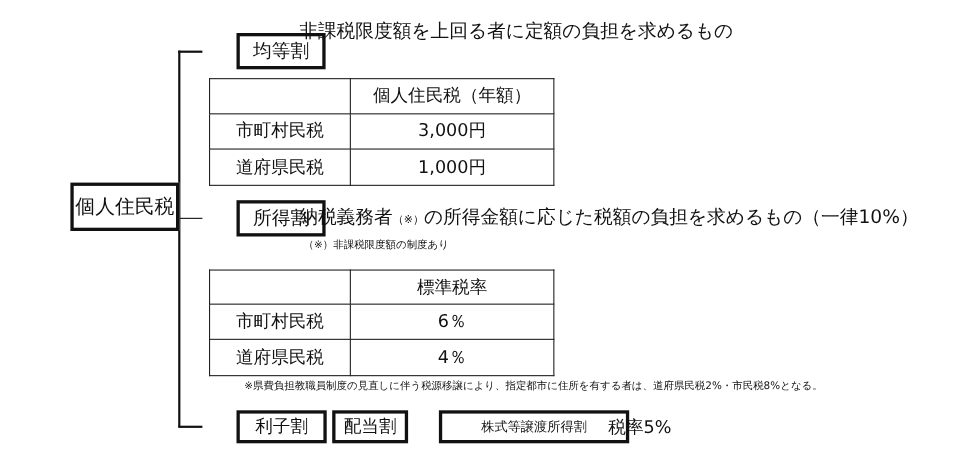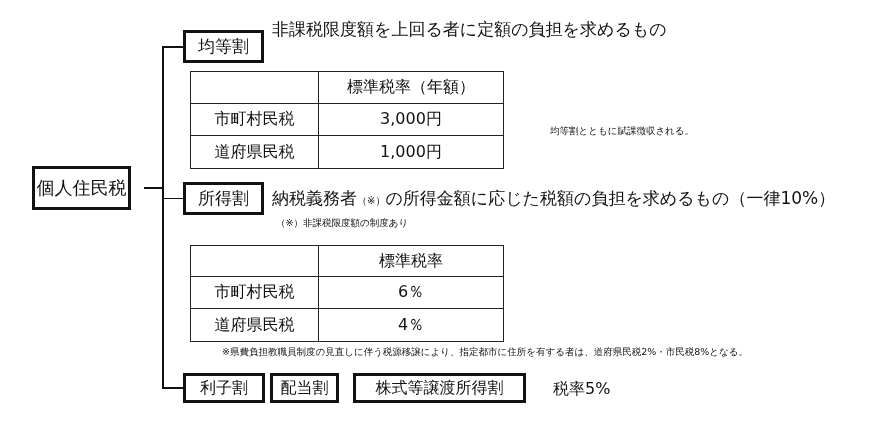--- a/index.html
+++ b/index.html
@@ -1,19 +1,19 @@
 <!DOCTYPE html>
 <html><head>
 <meta charset="utf-8">
 <style>
   html, body { margin:0; padding:0; background:#ffffff; }
   body { width:870px; height:426px; position:relative; overflow:hidden;
          font-family:"DejaVu Sans", "Liberation Sans", sans-serif; color:#111; }
   .box { position:absolute; border:3px solid #111; background:#fff; box-sizing:border-box;
-         display:flex; align-items:center; justify-content:center; white-space:nowrap; }
+         display:flex; align-items:center; justify-content:center; white-space:nowrap;margin-left:32px; }
   .line { position:absolute; background:#111; }
   .ttl { position:absolute; white-space:nowrap; font-size:17px; line-height:20px; }
   table.rate { position:absolute; border-collapse:collapse; box-sizing:border-box; }
   table.rate td { border:1.5px solid #222; text-align:center; font-size:16px; padding:0; }
   .note { position:absolute; white-space:nowrap; font-size:9.5px; line-height:14px; }
   .small { font-size:10px; }
 </style>
 </head>
 <body>
 
@@ -29,35 +29,34 @@
 
 <div class="box" style="left:183px;top:30px;width:81px;height:33px;font-size:17px;">
   <span>均等割</span>
 </div>
 <div class="ttl" style="left:272px;top:19px;">非課税限度額を上回る者に定額の負担を求めるもの</div>
 
 <table class="rate" style="left:190px;top:71px;width:314px;height:98px;">
   <tbody>
       <tr style="height:32px;">
     <td style="width:127px;"></td>
-    <td>標準税率（年額）</td>
+    <td>個人住民税（年額）</td>
   </tr>
   <tr style="height:32px;">
     <td>市町村民税</td>
     <td>3,000円</td>
   </tr>
   <tr style="height:33px;">
     <td>道府県民税</td>
     <td>1,000円</td>
   </tr>
 </tbody>
   </table>
 
 <div class="note" style="left:522px;top:124px;">
-  <div style="padding-left:28px;">均等割とともに賦課徴収される。</div>
 </div>
 
 <div class="box" style="left:183px;top:182px;width:81px;height:33px;font-size:17px;">
   <span>所得割</span>
 </div>
 <div class="ttl" style="left:272px;top:188px;">
   <span>納税義務者</span><span class="small">（※）</span><span>の所得金額に応じた税額の負担を求めるもの（一律10%）</span>
 </div>
 <div class="note" style="left:276px;top:216px;text-align:center;">（※）非課税限度額の制度あり</div>
 
@@ -79,16 +78,16 @@
   </table>
 
 <div class="note" style="left:222px;top:345px;">※県費負担教職員制度の見直しに伴う税源移譲により、指定都市に住所を有する者は、道府県民税2%・市民税8%となる。</div>
 
 <div class="box" style="left:183px;top:373px;width:82px;height:30px;font-size:16px;">
   <span>利子割</span>
 </div>
 <div class="box" style="left:270px;top:373px;width:69px;height:30px;font-size:16px;">
   <span>配当割</span>
 </div>
-<div class="box" style="left:353px;top:373px;width:173px;height:30px;font-size:16px;">
+<div class="box" style="left:367px;top:373px;width:173px;height:30px;font-size:12px;">
   <span>株式等譲渡所得割</span>
 </div>
 <div class="ttl" style="left:553px;top:379px;font-size:16px;">税率5%</div>
 
 </body></html>

